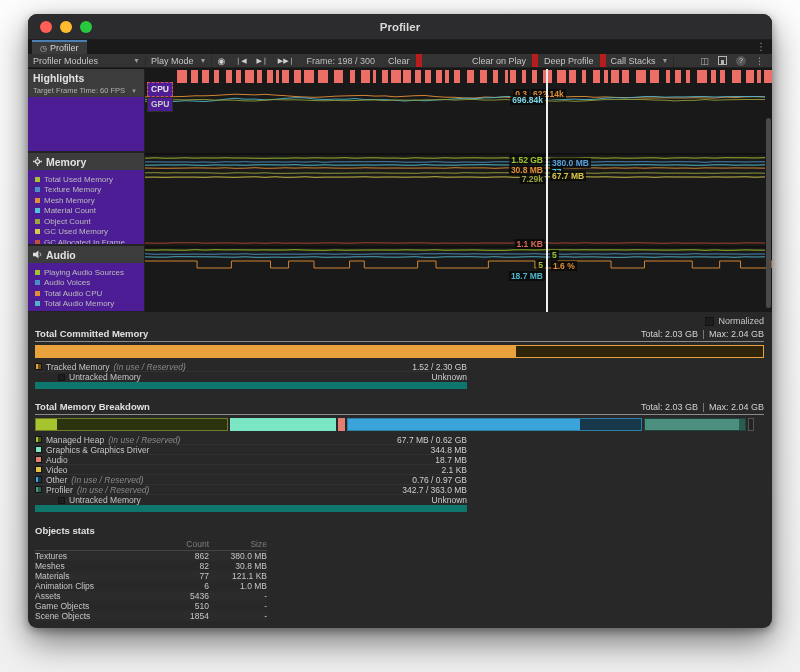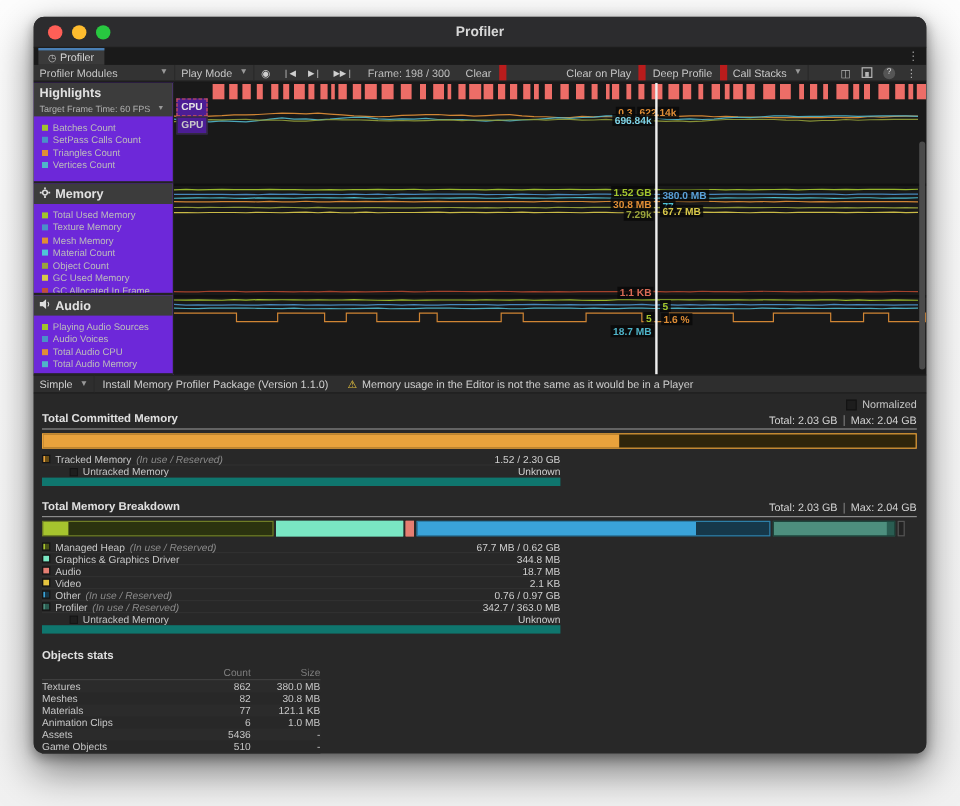--- a/index.html
+++ b/index.html
@@ -36,21 +36,21 @@
   .grp-right { margin-left:auto; display:flex; height:100%; }
   .right-icons { display:flex; align-items:center; gap:9px; padding:0 8px 0 26px; }
   .ri { color:#b5b5b5; font-size:9px; }
   .ri.help { width:10px; height:10px; border-radius:50%; background:#555; color:#ddd;
              font-size:7px; display:flex; align-items:center; justify-content:center; }
   .save-glyph { display:inline-block; width:9px; height:9px; border:1px solid #b5b5b5;
                 position:relative; }
   .save-glyph:after{ content:""; position:absolute; left:2px; bottom:0; width:3px; height:4px; background:#b5b5b5;}
   
   .main { display:flex; height:244px; border-top:1px solid #161616; }
-  .sidebar { width:117px; background:#6d28d9; border-right:1px solid #202020; }
+  .sidebar { width:117px; background:#4c1d95; border-right:1px solid #202020; }
   .module { overflow:hidden; border-bottom:2px solid #232323; }
   .module-header { background:#3c3c3c; padding:3px 5px 2px; }
   .module-title { color:#e2e2e2; font-size:10.5px; font-weight:bold; display:flex; align-items:center; gap:4px;}
   .module-sub { margin-top:2px; color:#b2b2b2; font-size:7.5px; display:flex; justify-content:space-between; align-items:center; }
   .module-sub .arrow{ color:#999; font-size:6px; margin-right:2px;}
   .legend { padding:4px 0 0 7px; }
   .legend-item { display:flex; align-items:center; gap:4px; height:10.5px; }
   .swatch { width:5px; height:5px; flex:none; }
   .legend-label { color:#bcbcbc; font-size:8px; white-space:nowrap; }
   .chartpanel { position:relative; flex:1; background:#191919; overflow:hidden; }
@@ -157,38 +157,20 @@
     <div class="main">
       <div class="sidebar" id="sidebar">
           <div class="module" style="height: 84px;">
             <div class="module-header">
               <div class="module-title">
                 <span>Highlights</span>
               </div>
               <div class="module-sub">
                 <span>Target Frame Time: 60 FPS</span>
                 <span class="arrow">▼</span>
-              </div>
-            </div>
-            <div class="legend">
-              <div class="legend-item">
-                <span class="swatch" style="background: rgb(162, 196, 45);"></span>
-                <span class="legend-label">Batches Count</span>
-              </div>
-              <div class="legend-item">
-                <span class="swatch" style="background: rgb(74, 144, 200);"></span>
-                <span class="legend-label">SetPass Calls Count</span>
-              </div>
-              <div class="legend-item">
-                <span class="swatch" style="background: rgb(224, 142, 54);"></span>
-                <span class="legend-label">Triangles Count</span>
-              </div>
-              <div class="legend-item">
-                <span class="swatch" style="background: rgb(79, 180, 201);"></span>
-                <span class="legend-label">Vertices Count</span>
               </div>
             </div>
           </div>
           <div class="module" style="height: 93px;">
             <div class="module-header">
               <div class="module-title">
                 <span><svg width="9" height="9" viewBox="0 0 10 10">
                     <circle cx="5" cy="5" r="2.2" fill="none" stroke="#ddd" stroke-width="1.4"></circle>
                     <g stroke="#ddd" stroke-width="1.6">
                       <line x1="5" y1="0" x2="5" y2="2"></line>
@@ -353,29 +335,20 @@
             <span class="chart-label" style="left: 405px; top: 181px; color: rgb(162, 196, 45);">5</span>
             <span class="chart-label right" style="left: 400px; top: 191px; color: rgb(162, 196, 45);">5</span>
             <span class="chart-label" style="left: 406px; top: 192px; color: rgb(224, 142, 54);">1.6 %</span>
             <span class="chart-label right" style="left: 400px; top: 202px; color: rgb(79, 180, 201);">18.7 MB</span>
           </div>
         <div class="playhead" id="playhead" style="left: 401px;"></div>
         <div class="vscroll"></div>
       </div>
     </div>
 
-    <div class="dtoolbar">
-      <div class="tb-dd">
-        <span>Simple</span>
-          <span class="arrow">▼</span>
-      </div>
-      <div class="tb-btn" style="border-right:none">Install Memory Profiler Package (Version 1.1.0)</div>
-      <span class="warn-ico">⚠</span>
-      <span>Memory usage in the Editor is not the same as it would be in a Player</span>
-    </div>
 
     <div class="detail">
       <div class="norm-row">
         <span class="checkbox"></span>
         <span>Normalized</span>
       </div>
 
       <div class="sec-header" style="margin-top:2px">
         <span class="sec-title">Total Committed Memory</span>
         <span class="sec-totals">

